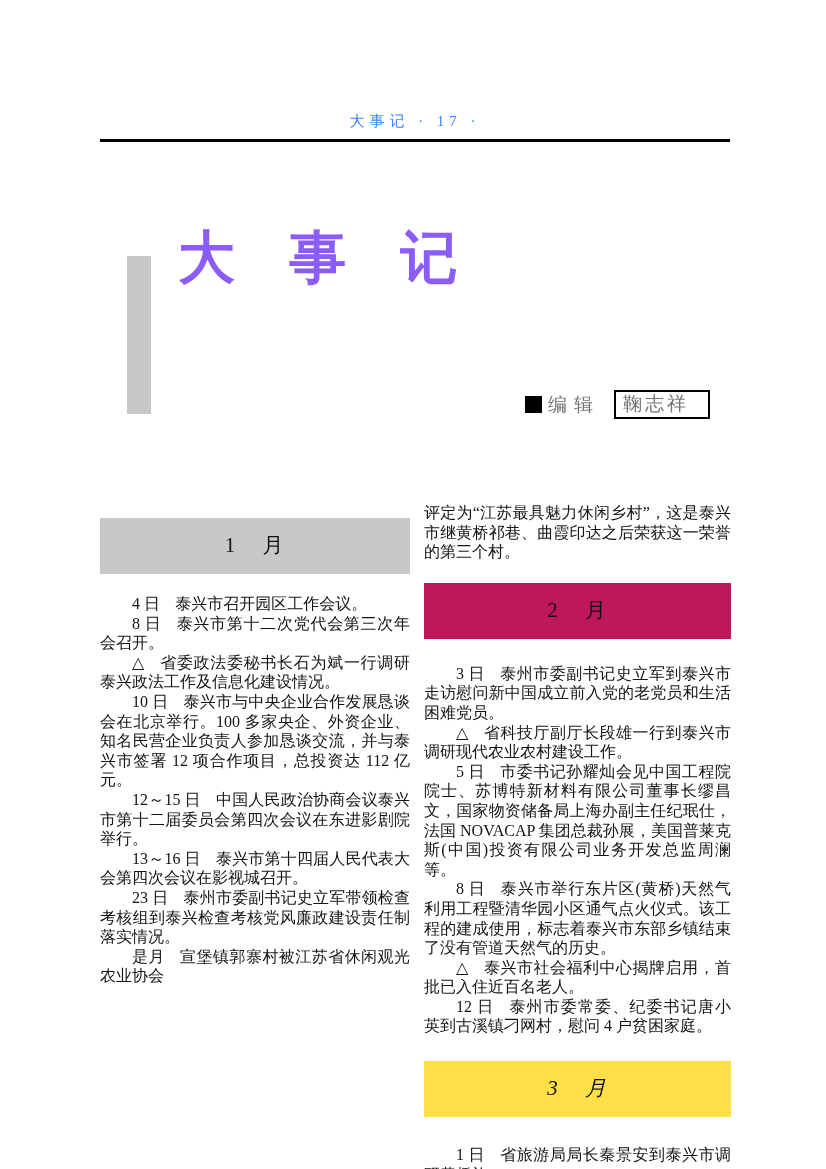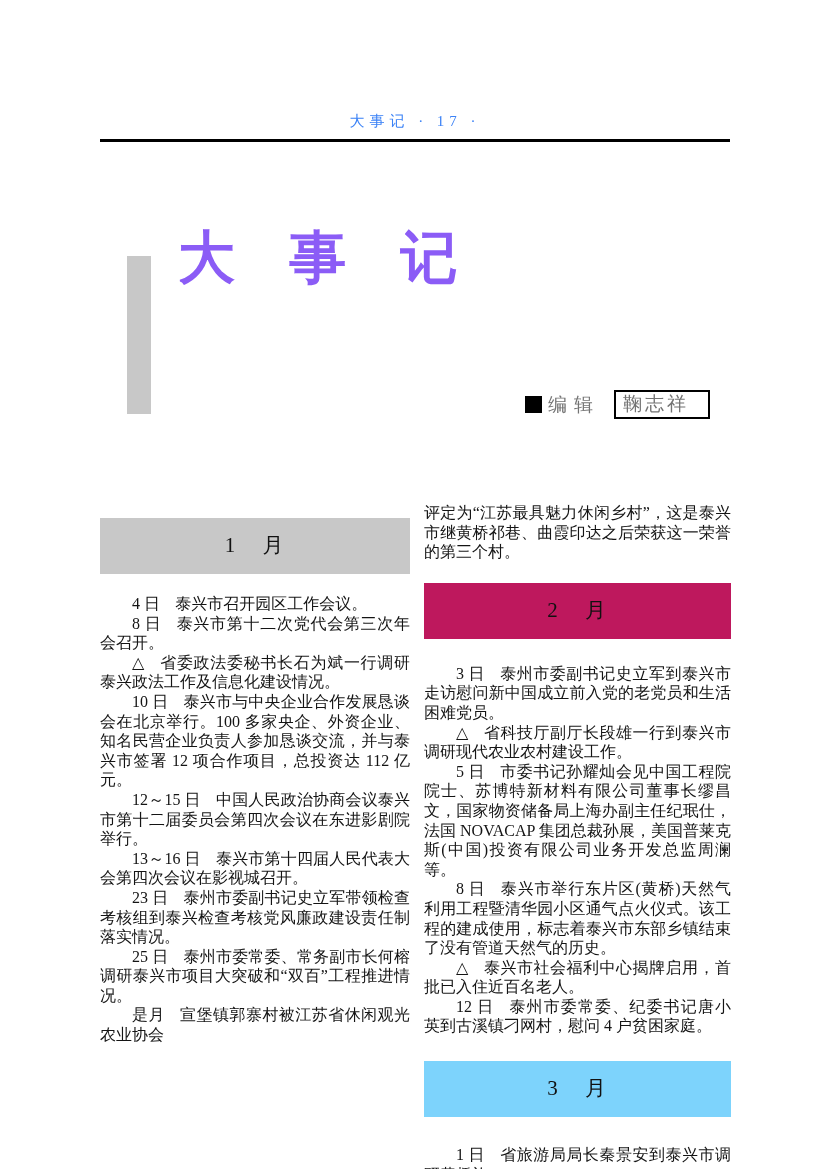--- a/index.html
+++ b/index.html
@@ -118,36 +118,35 @@
     <div class="month-box first" style="background: rgb(200, 200, 200);">
       <span>1 月</span>
     </div>
     <p class="entry"><span class="date">4 日</span><span>泰兴市召开园区工作会议。</span></p>
     <p class="entry"><span class="date">8 日</span><span>泰兴市第十二次党代会第三次年会召开。</span></p>
     <p class="entry"><span class="date">△</span><span>省委政法委秘书长石为斌一行调研泰兴政法工作及信息化建设情况。</span></p>
     <p class="entry"><span class="date">10 日</span><span>泰兴市与中央企业合作发展恳谈会在北京举行。100 多家央企、外资企业、知名民营企业负责人参加恳谈交流，并与泰兴市签署 12 项合作项目，总投资达 112 亿元。</span></p>
     <p class="entry"><span class="date">12～15 日</span><span>中国人民政治协商会议泰兴市第十二届委员会第四次会议在东进影剧院举行。</span></p>
     <p class="entry"><span class="date">13～16 日</span><span>泰兴市第十四届人民代表大会第四次会议在影视城召开。</span></p>
     <p class="entry"><span class="date">23 日</span><span>泰州市委副书记史立军带领检查考核组到泰兴检查考核党风廉政建设责任制落实情况。</span></p>
-    <p class="entry"><span class="date">25 日</span><span>泰州市委常委、常务副市长何榕调研泰兴市项目大突破和“双百”工程推进情况。</span></p>
     <p class="entry"><span class="date">是月</span><span>宣堡镇郭寨村被江苏省休闲观光农业协会</span></p>
   </div>
 
   <div class="col col-right">
     <p class="entry no-indent">评定为“江苏最具魅力休闲乡村”，这是泰兴市继黄桥祁巷、曲霞印达之后荣获这一荣誉的第三个村。</p>
 
     <div class="month-box m2" style="background: #be185d;">
       <span>2 月</span>
     </div>
     <p class="entry"><span class="date">3 日</span><span>泰州市委副书记史立军到泰兴市走访慰问新中国成立前入党的老党员和生活困难党员。</span></p>
     <p class="entry"><span class="date">△</span><span>省科技厅副厅长段雄一行到泰兴市调研现代农业农村建设工作。</span></p>
     <p class="entry"><span class="date">5 日</span><span>市委书记孙耀灿会见中国工程院院士、苏博特新材料有限公司董事长缪昌文，国家物资储备局上海办副主任纪珉仕，法国 NOVACAP 集团总裁孙展，美国普莱克斯(中国)投资有限公司业务开发总监周澜等。</span></p>
     <p class="entry"><span class="date">8 日</span><span>泰兴市举行东片区(黄桥)天然气利用工程暨清华园小区通气点火仪式。该工程的建成使用，标志着泰兴市东部乡镇结束了没有管道天然气的历史。</span></p>
     <p class="entry"><span class="date">△</span><span>泰兴市社会福利中心揭牌启用，首批已入住近百名老人。</span></p>
     <p class="entry"><span class="date">12 日</span><span>泰州市委常委、纪委书记唐小英到古溪镇刁网村，慰问 4 户贫困家庭。</span></p>
 
-    <div class="month-box m3" style="background: #7dd3fc;">
+    <div class="month-box m3" style="background: #fde047; font-style: italic;">
       <span>3 月</span>
     </div>
     <p class="entry"><span class="date">1 日</span><span>省旅游局局长秦景安到泰兴市调研黄桥旅</span></p>
   </div>
 
 </div>
 
 </body></html>

